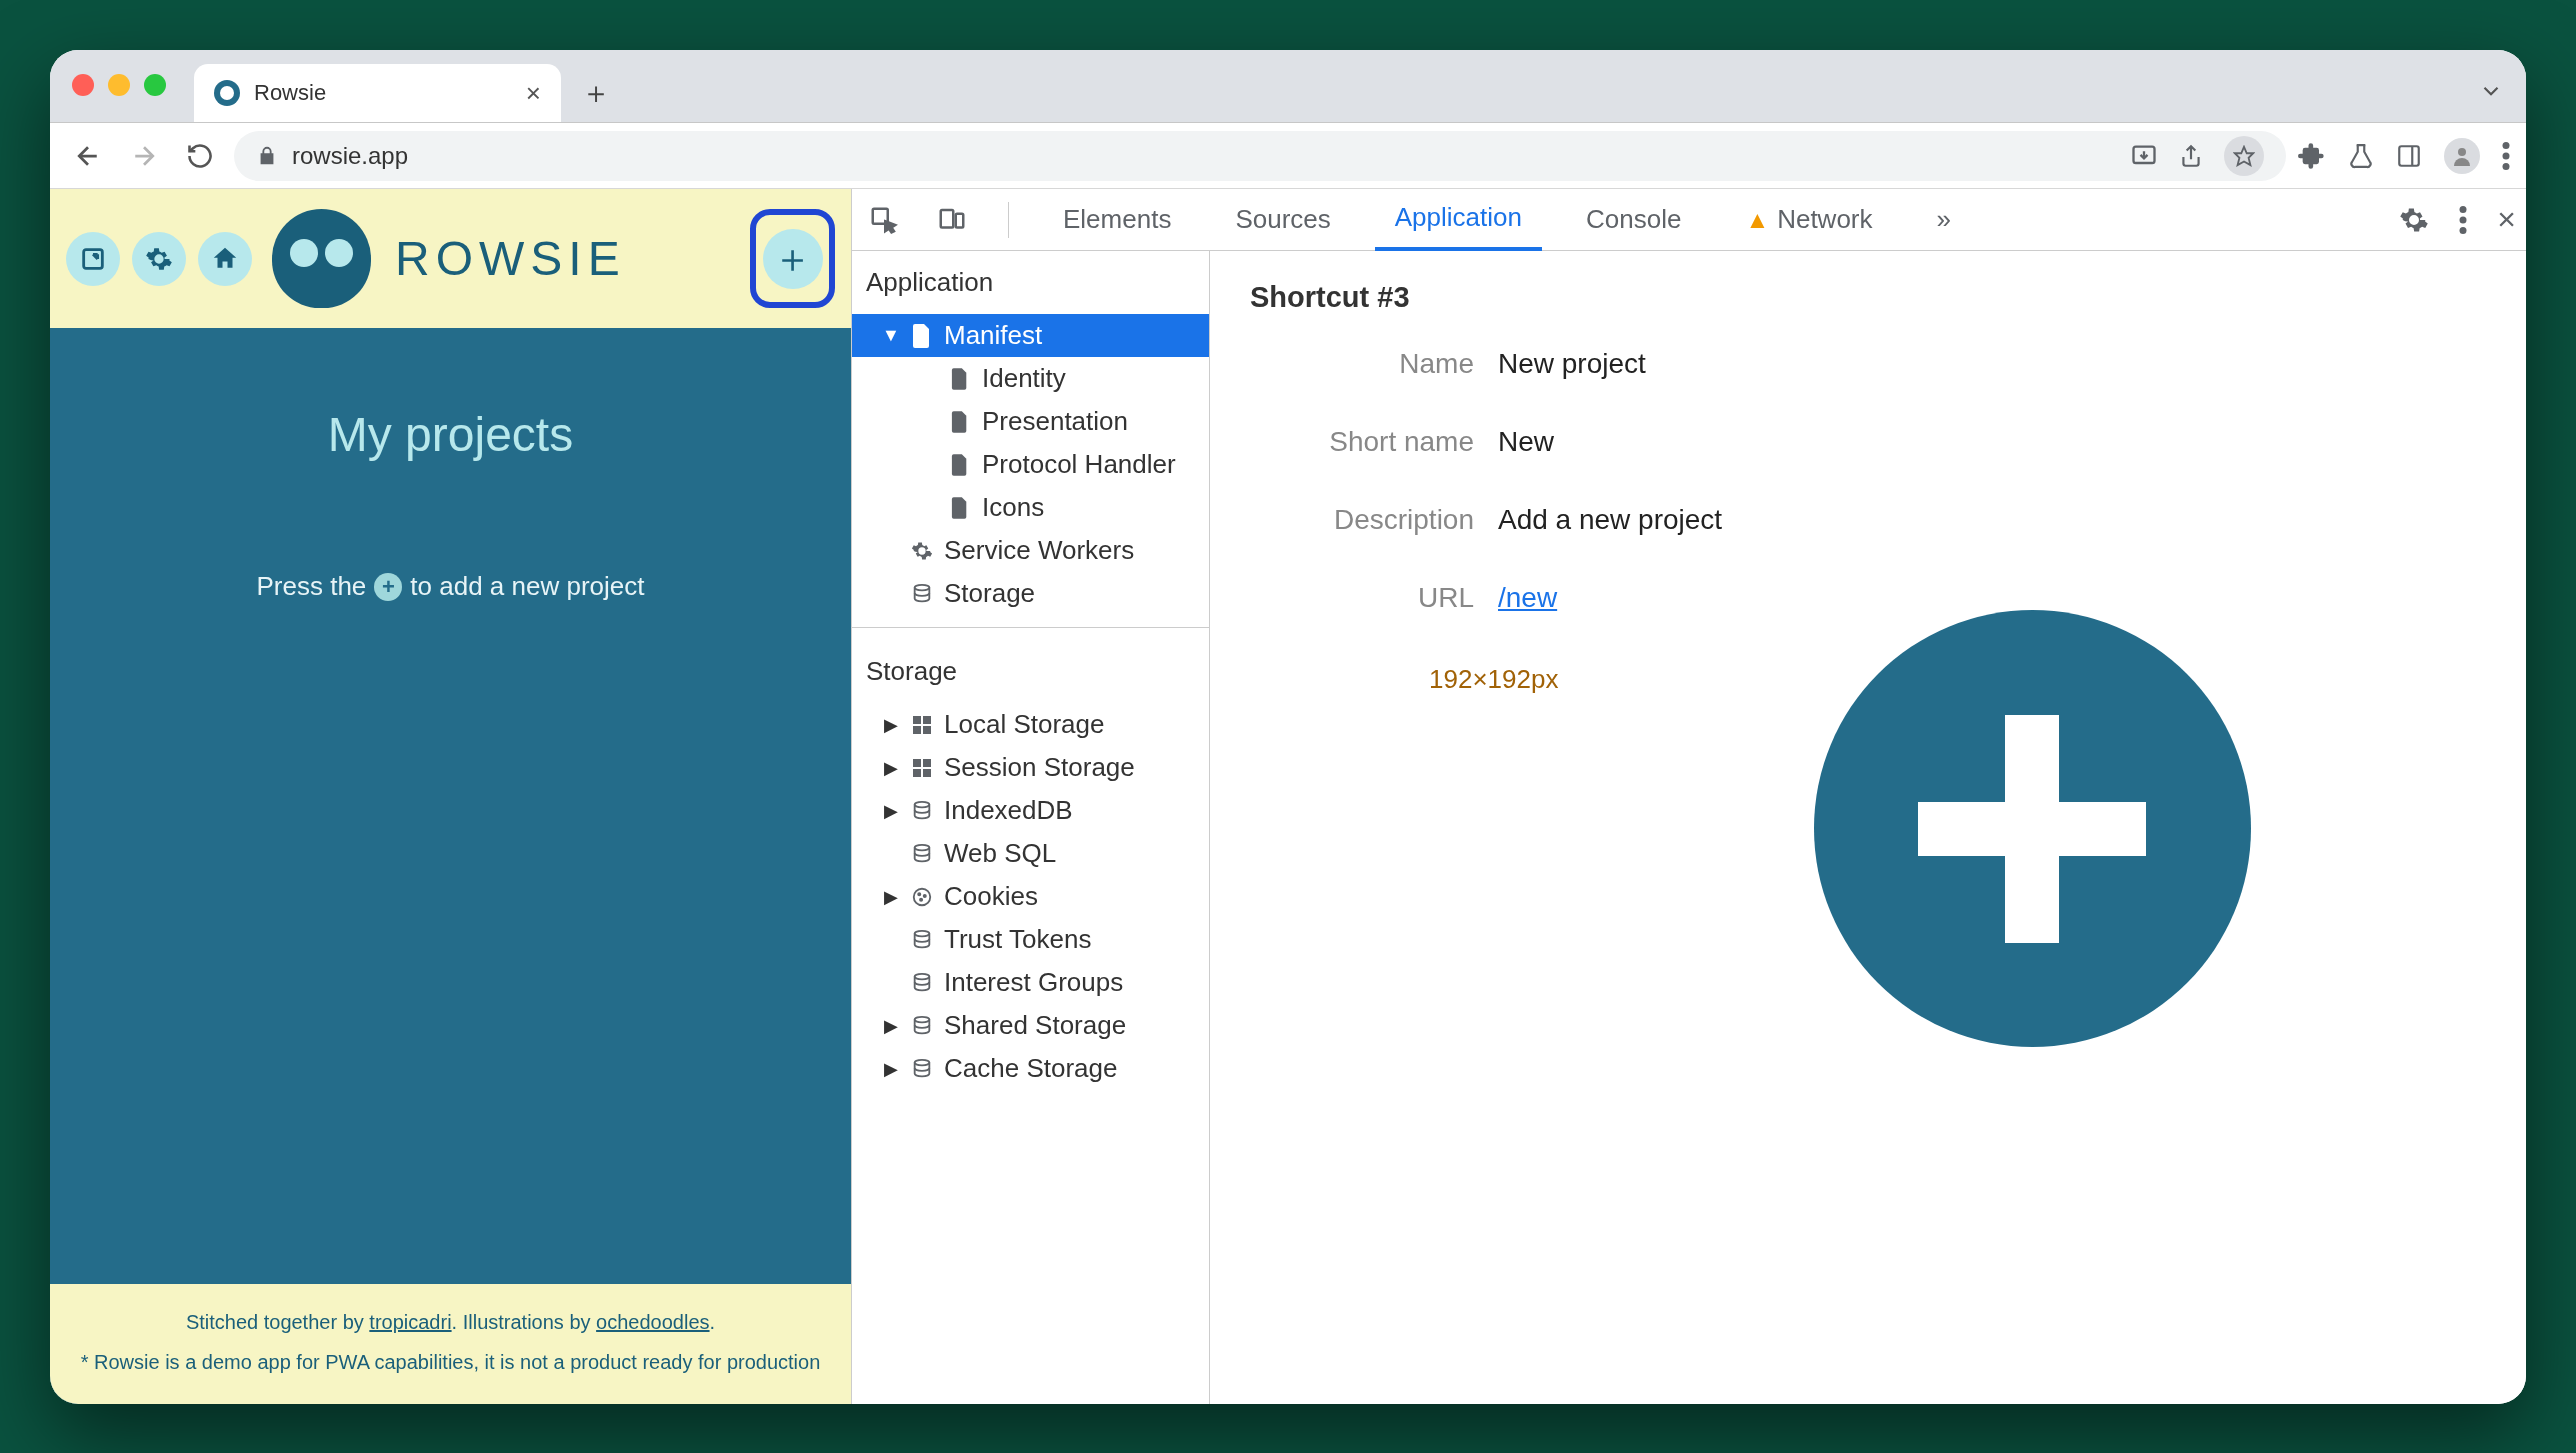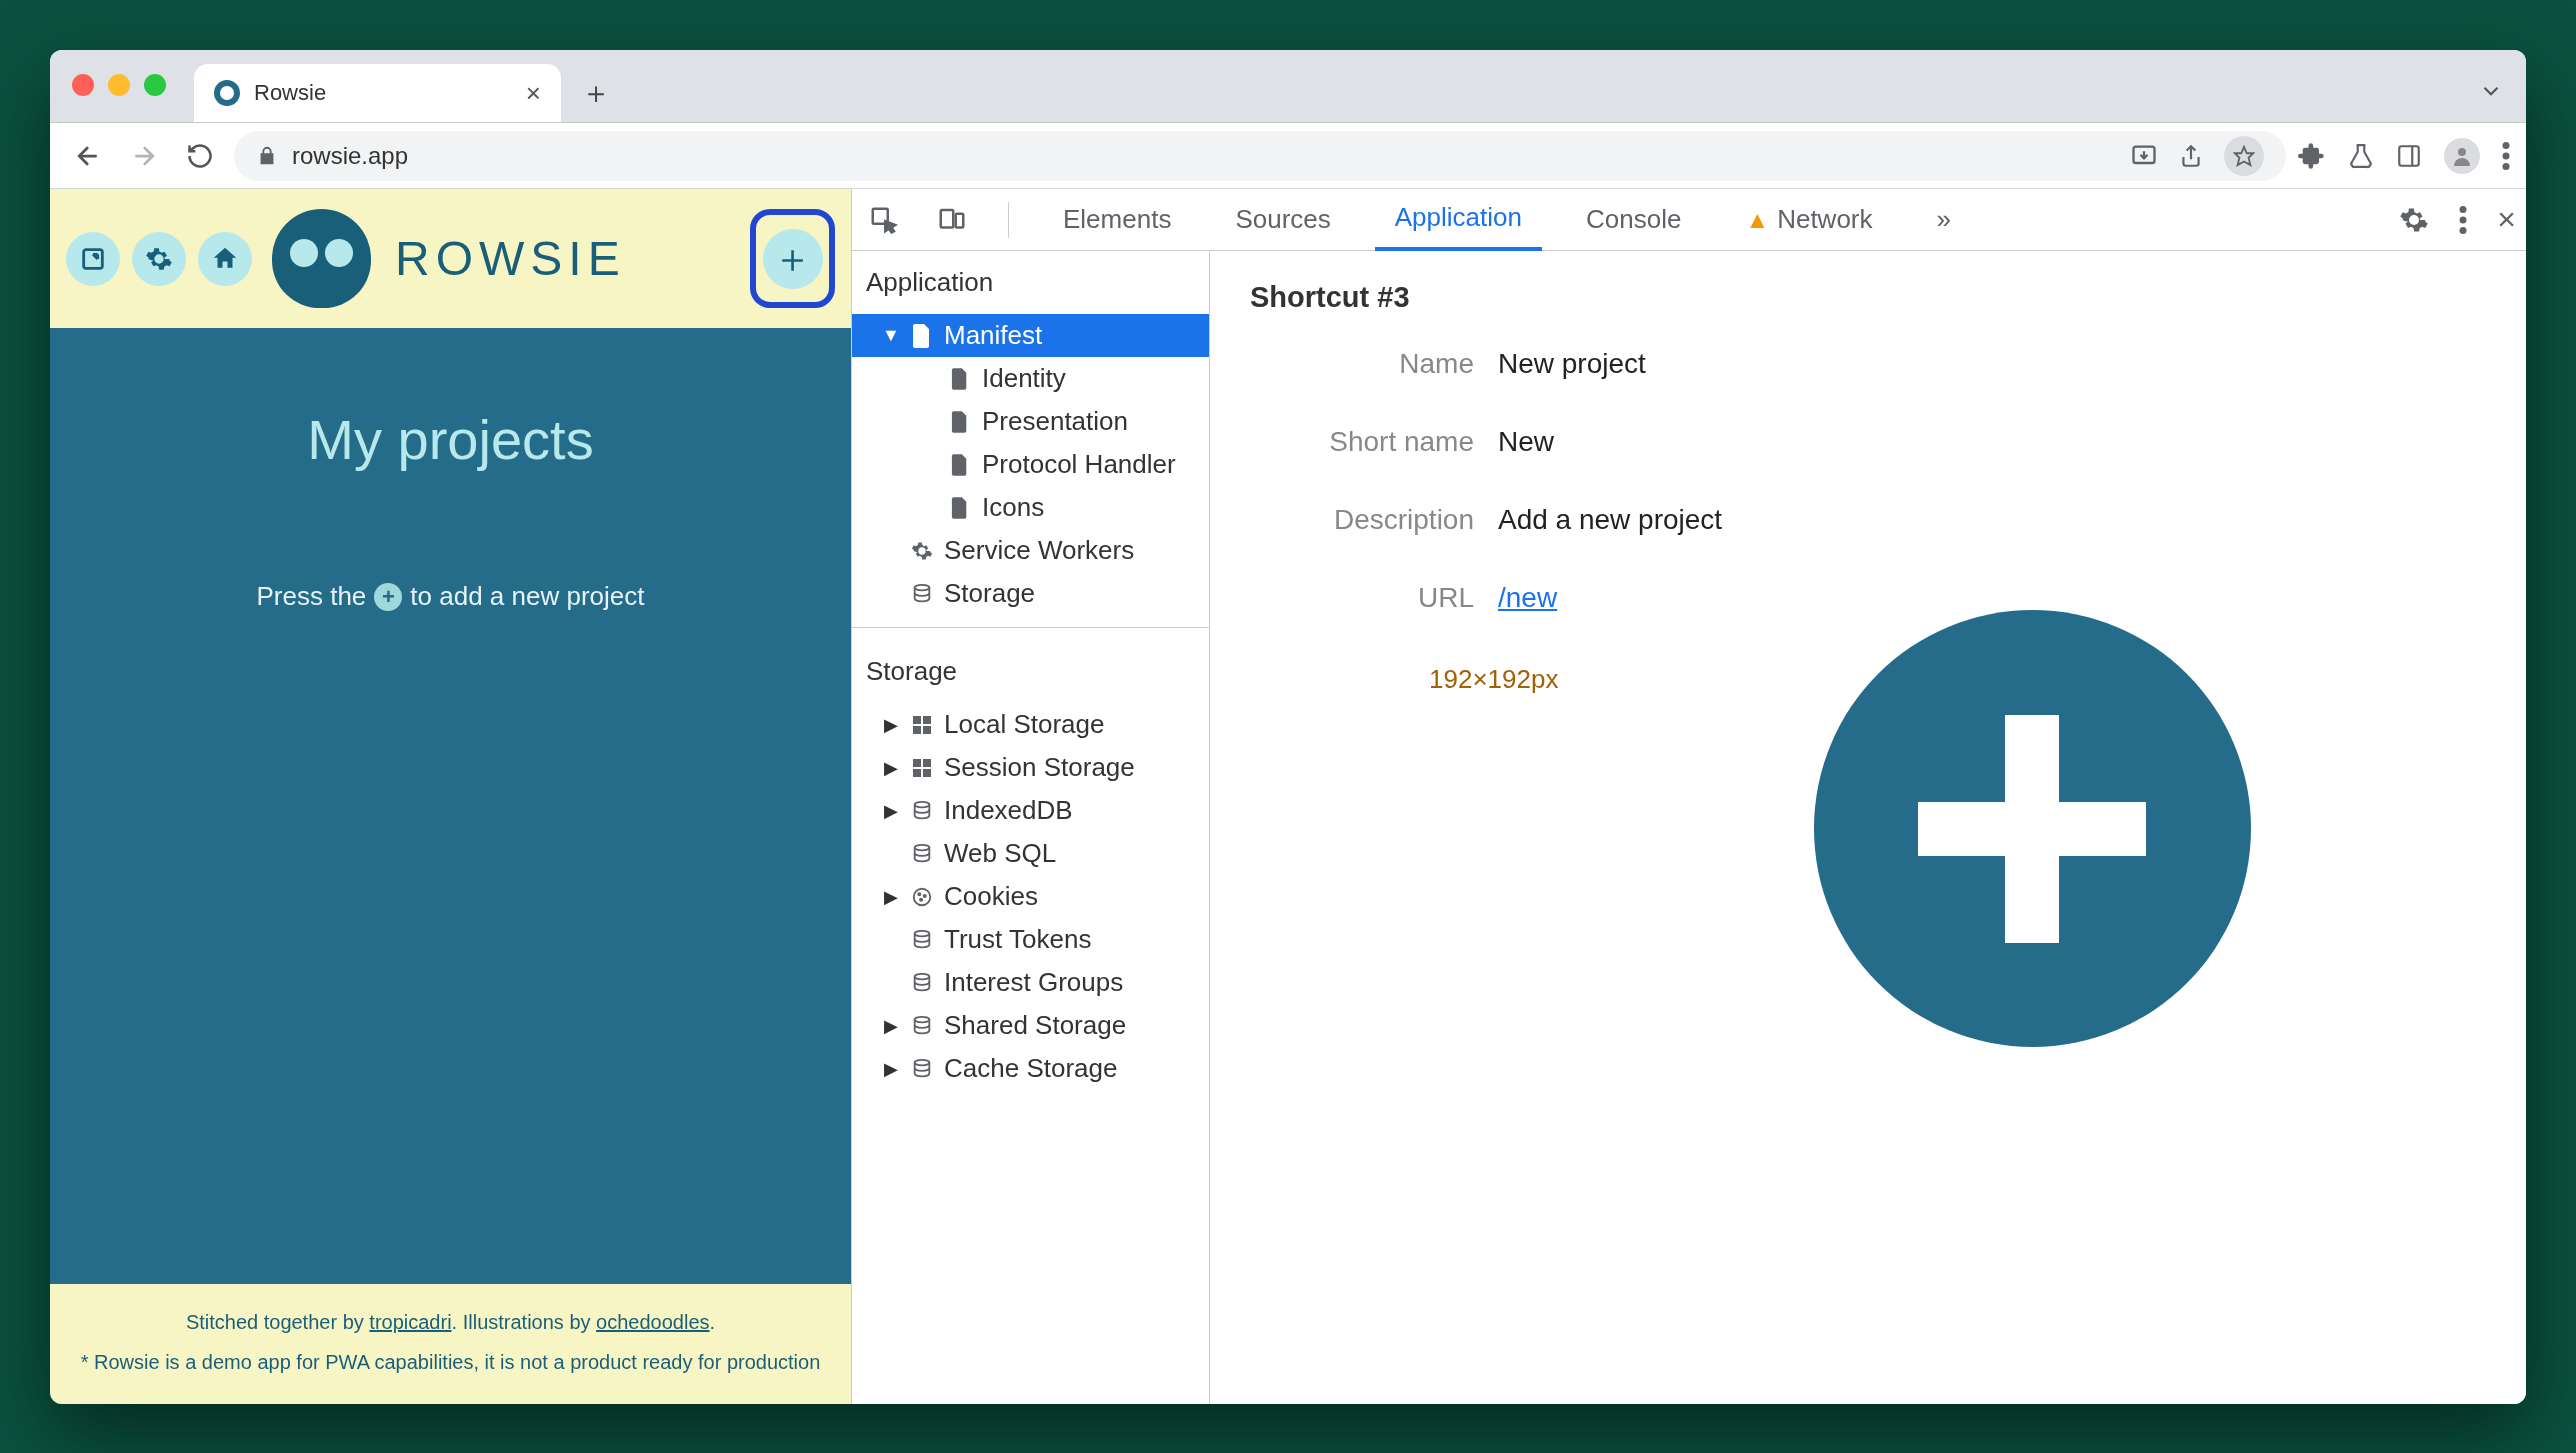--- a/index.html
+++ b/index.html
@@ -7,21 +7,21 @@
     font-family: -apple-system, BlinkMacSystemFont, "Segoe UI", Helvetica, Arial, sans-serif;
     background: #0a523f;
     width: 2576px;
     height: 1454px;
     padding: 50px;
   }
   .browser-window {
     width: 100%;
     height: 100%;
     background: #fff;
-    border-radius: 12px;
+    border-radius: 28px;
     box-shadow: 0 30px 79px rgba(0,0,0,0.5);
     overflow: hidden;
     display: flex;
     flex-direction: column;
   }
 
   
   .chrome-top {
     background: #dee1e6;
     display: flex;
@@ -176,21 +176,21 @@
   .projects-body {
     flex: 1;
     color: #b7e8ec;
     display: flex;
     flex-direction: column;
     align-items: center;
     padding-top: 79px;
   }
   .projects-title {
     font-family: "Comic Sans MS", cursive, sans-serif;
-    font-size: 56px;
+    font-size: 48px;
     color: #b7e8ec;
   }
   .projects-hint {
     margin-top: 109px;
     font-size: 26px;
     color: #e7f4f7;
     display: flex; align-items: center; gap: 8px;
   }
   .hint-plus {
     width: 28px; height: 28px; border-radius: 50%;

